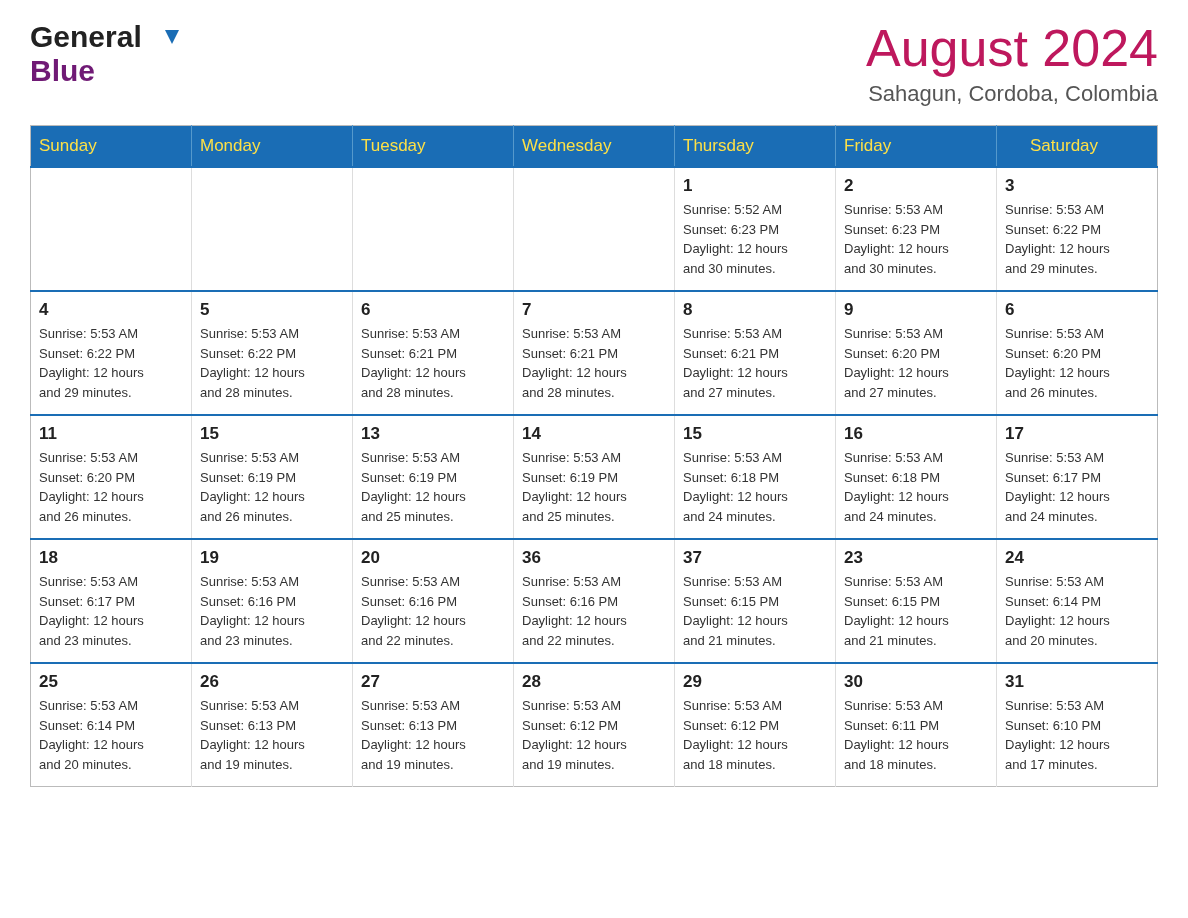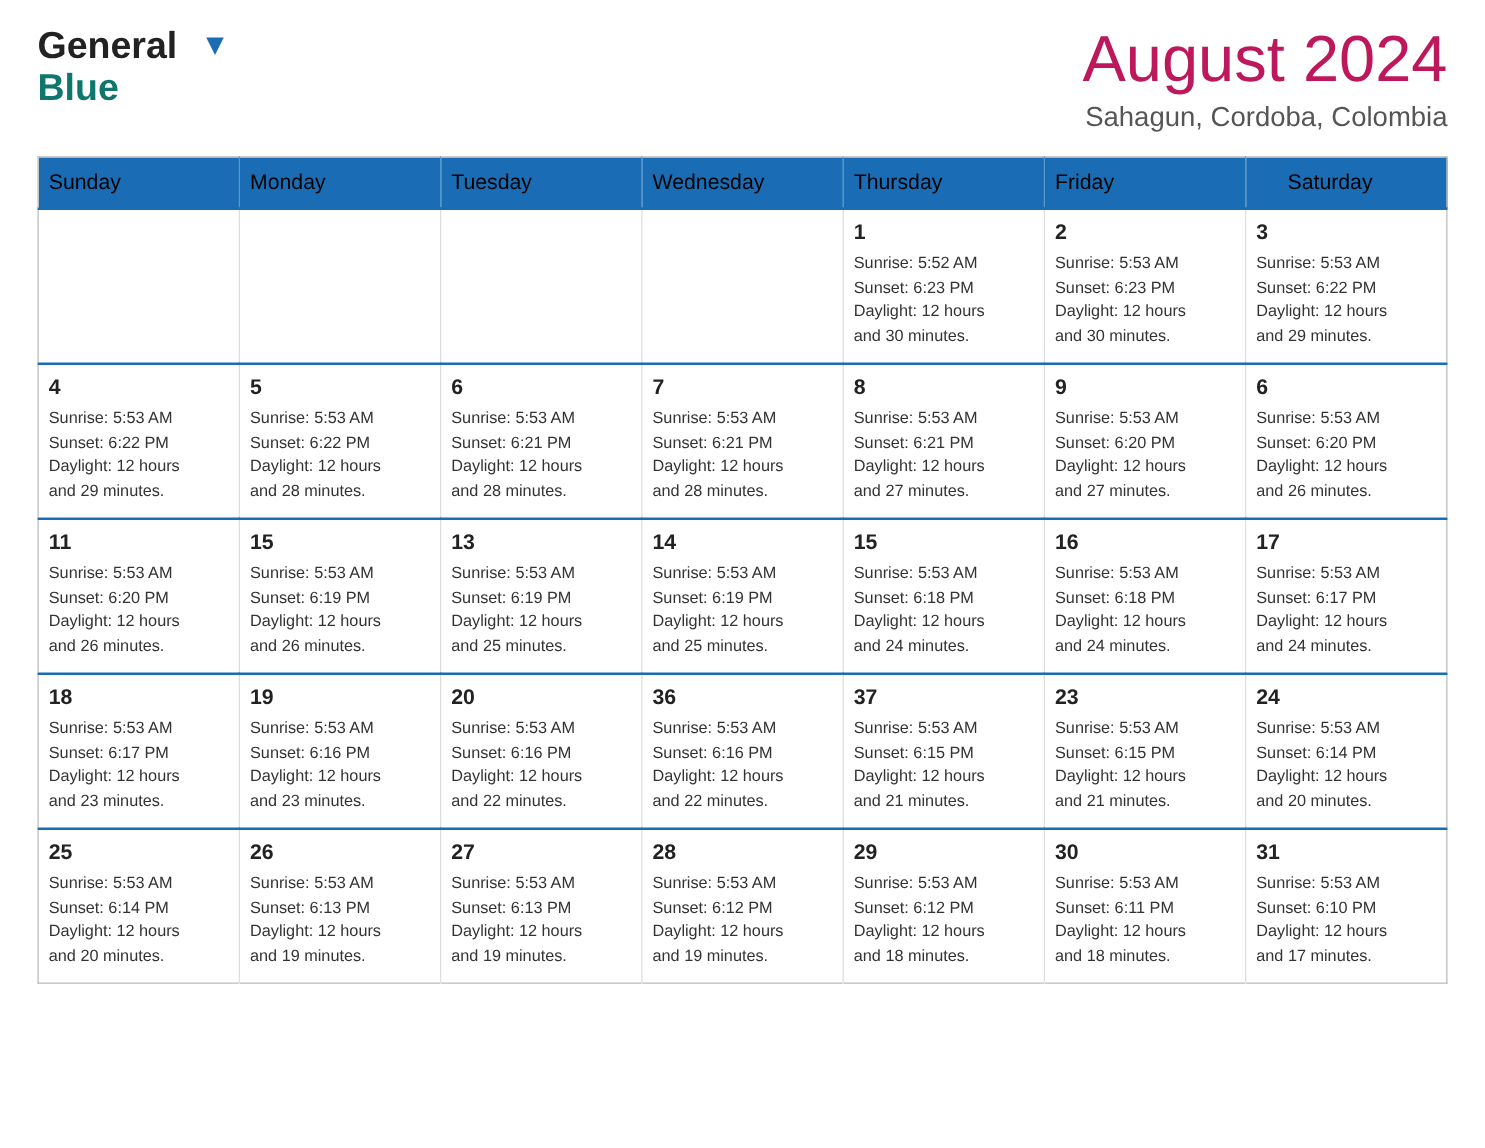--- a/index.html
+++ b/index.html
@@ -38,21 +38,21 @@
     }
     .calendar {
       width: 100%;
       border-collapse: collapse;
       border: 1px solid #bbb;
     }
     .calendar thead tr {
       background-color: #1a6db5;
     }
     .calendar thead th {
-      color: #000000;
+      color: #fde047;
       font-size: 17px;
       font-weight: normal;
       padding: 10px 8px;
       text-align: left;
       border-right: 1px solid #5599cc;
       width: calc(100% / 7);
     }
     .calendar thead th:last-child {
       border-right: none;
       padding-left: 33px;
@@ -96,21 +96,21 @@
       font-weight: bold;
       color: #222;
     }
     .logo-triangle-svg {
       margin-left: 3px;
       margin-right: 0;
     }
     .logo-text-blue {
       font-size: 30px;
       font-weight: bold;
-      color: #0f766e;
+      color: #701a75;
       margin-left: 0;
     }
     .logo-line2 {
       display: flex;
       align-items: center;
     }
   </style>
 </head>
 <body>
 

